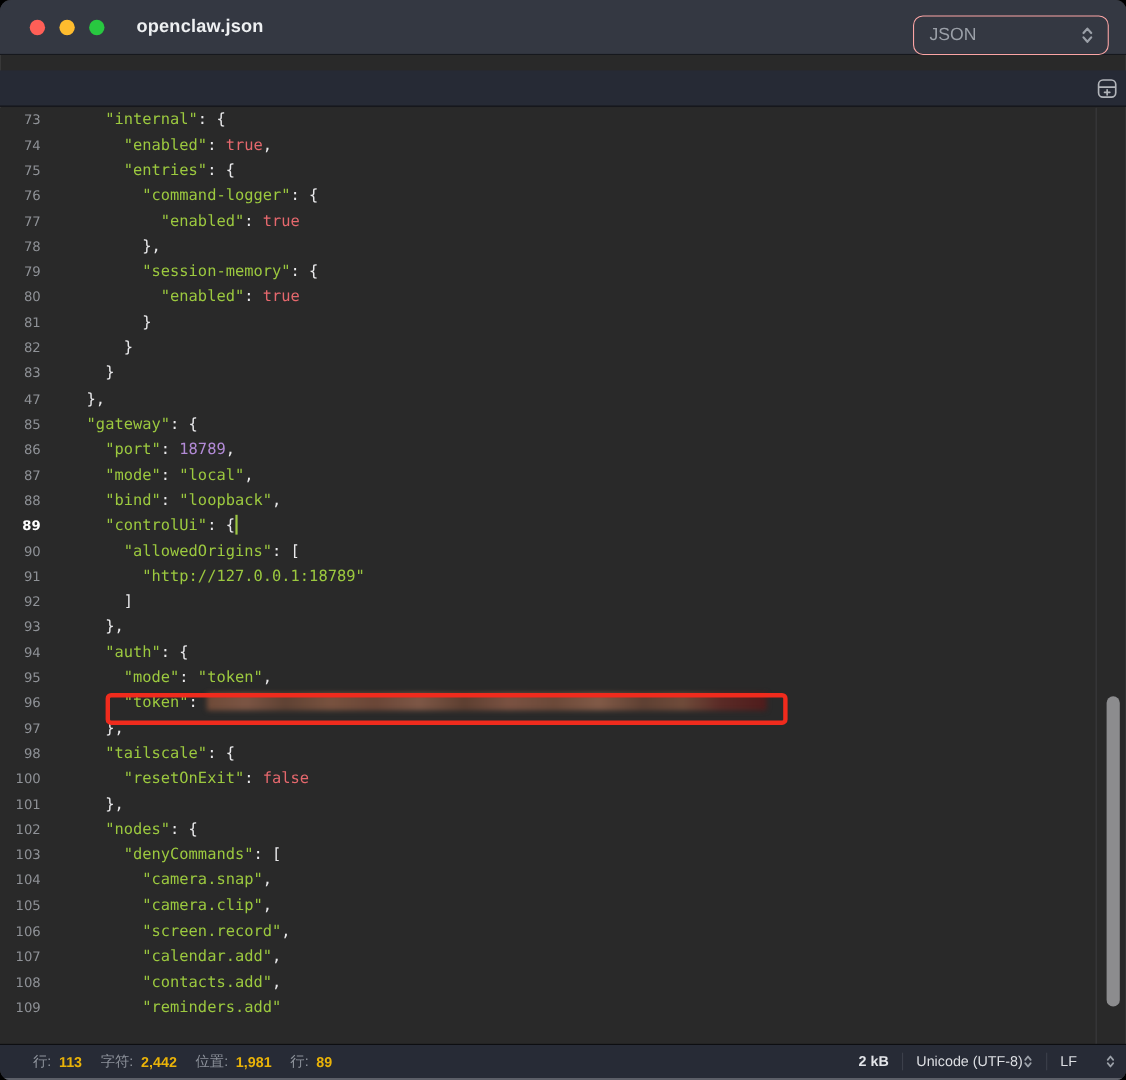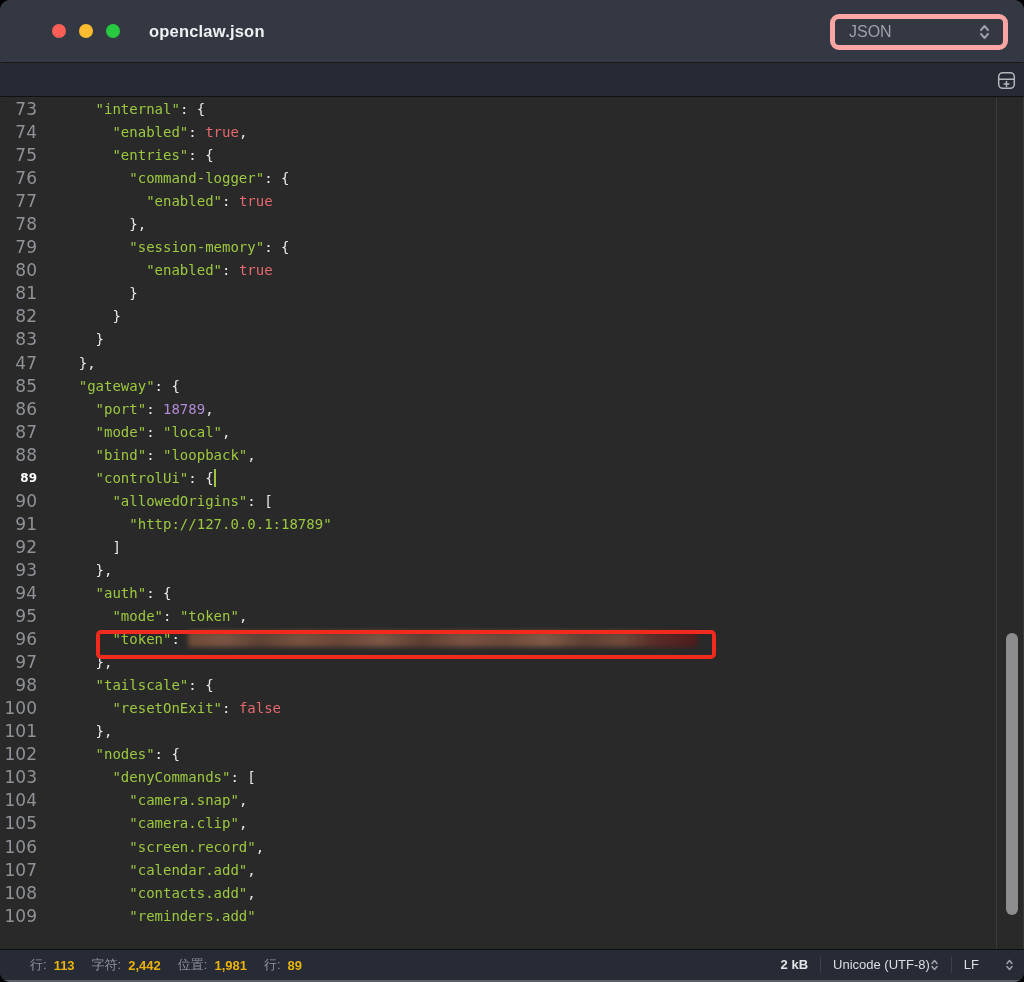--- a/index.html
+++ b/index.html
@@ -5,45 +5,45 @@
   * { margin:0; padding:0; box-sizing:border-box; }
   html,body { background:#000; width:1024px; height:982px; overflow:hidden; }
   .window {
     position:relative; width:1024px; height:982px;
     border-radius:10px; overflow:hidden; background:#292929;
     box-shadow: inset 0 0 0 1px rgba(255,255,255,0.07);
     font-family:"Liberation Sans","DejaVu Sans",sans-serif;
   }
   
   .titlebar {
-    position:absolute; top:0; left:0; right:0; height:63px;
+    position:absolute; top:0; left:0; right:0; height:50px;
     background:var(--titlebar-bg); border-bottom:1px solid #16181d;
-    display:flex; align-items:center;padding-left:25px;
+    display:flex; align-items:center;
   }
   .traffic { display:flex; gap:13px; padding-left:27px; }
   .light { width:14px; height:14px; border-radius:50%; }
   .win-title { margin-left:29px; color:#eef0f2; font-size:16.5px; font-weight:bold; letter-spacing:0.2px; }
   .syntax-select {
     position:absolute; right:16px; top:14px; width:178px; height:36px;
-    border:5px solid #fca5a5; border-radius:9px;
+    border:1px solid #fca5a5; border-radius:9px;
     display:flex; align-items:center; justify-content:space-between;
     padding:0 12px 0 14px; color:#9ba0a8; font-size:16px; cursor:default;
   }
   
   .navbar {
     position:absolute; top:64px; left:0; right:0; height:33px;
     background:var(--navbar-bg); border-bottom:1px solid #101115;
     display:flex; align-items:center; justify-content:flex-end; padding-right:5px;
   }
   
   .editor { position:absolute; top:98px; left:0; width:996px; height:851px; overflow:hidden; }
   .row { position:relative; display:flex; height:23.05px; white-space:pre; }
   .ln {
     flex:none; width:37px; text-align:right;
-    font-family:"DejaVu Sans",sans-serif; font-size:17px; line-height:23.05px;
+    font-family:"DejaVu Sans",sans-serif; font-size:12px; line-height:23.05px;
     color:var(--ln-color);
   }
   .ln.current { color:var(--ln-current); font-weight:bold; font-size:12px; }
   .codeline {
     margin-left:8px; font-family:"DejaVu Sans Mono",monospace;
     font-size:14px; line-height:23.05px; white-space:pre;
   }
   .ws  { color:transparent; }
   .key { color:var(--c-key); }
   .str { color:var(--c-str); }

